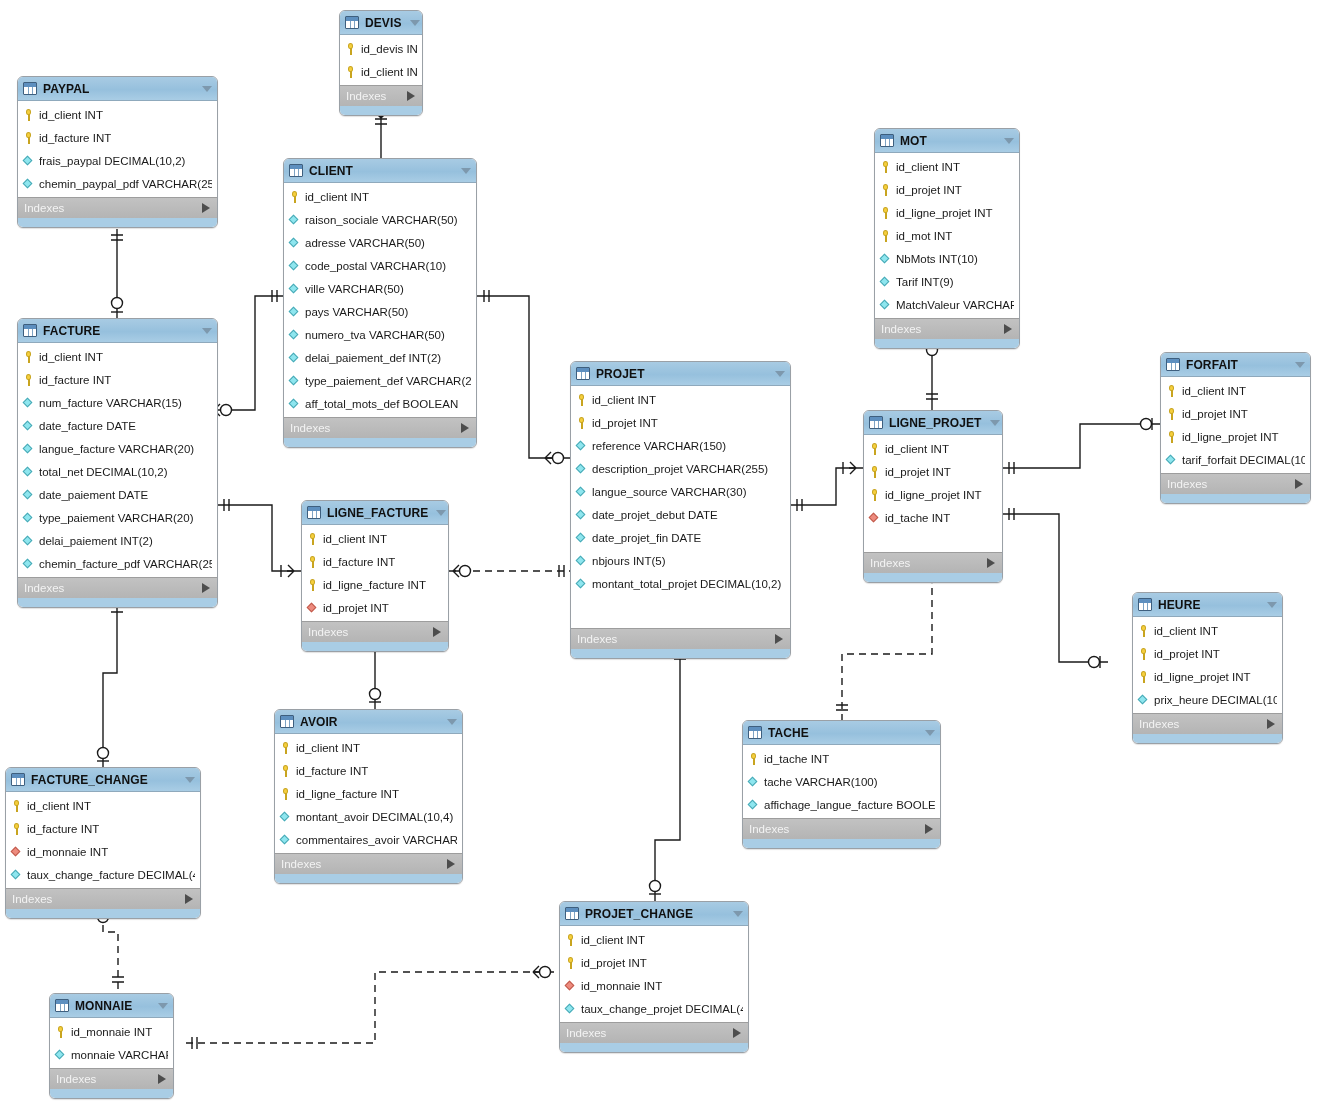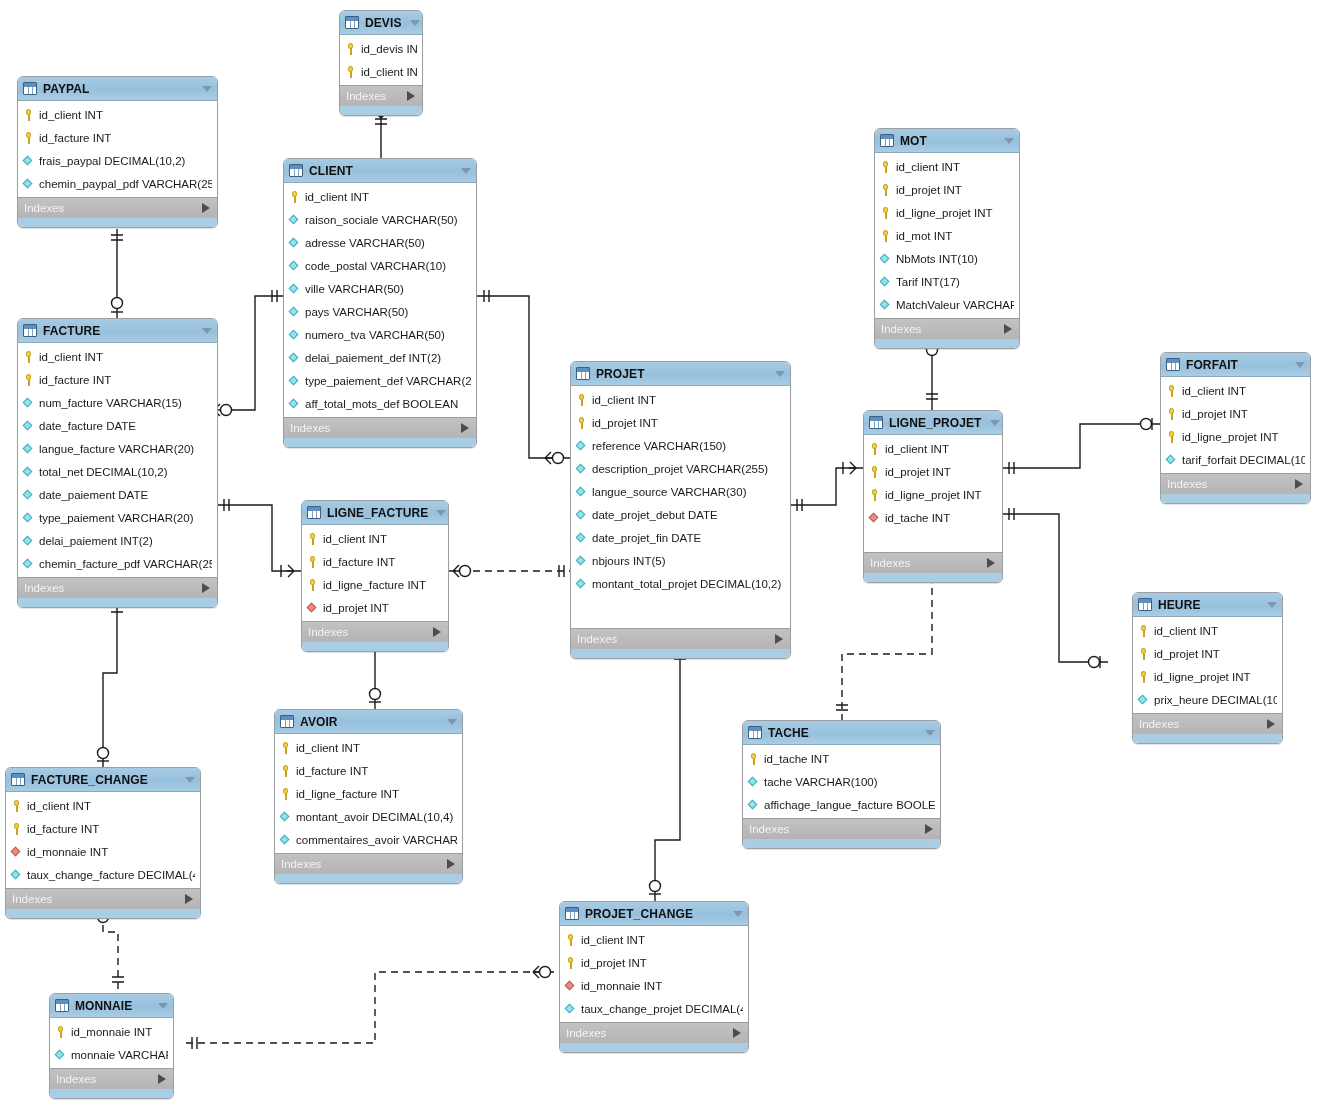--- a/index.html
+++ b/index.html
@@ -301,21 +301,21 @@
           <div class="col">
             <span class="ic pk"></span>
             <span class="cname">id_mot INT</span>
           </div>
           <div class="col">
             <span class="ic nrm"></span>
             <span class="cname">NbMots INT(10)</span>
           </div>
           <div class="col">
             <span class="ic nrm"></span>
-            <span class="cname">Tarif INT(17)</span>
+            <span class="cname">Tarif INT(9)</span>
           </div>
           <div class="col">
             <span class="ic nrm"></span>
             <span class="cname">MatchValeur VARCHAR(45)</span>
           </div>
         </div>
         <div class="idx">
           <span>Indexes</span>
           <span class="tri"></span>
         </div>

